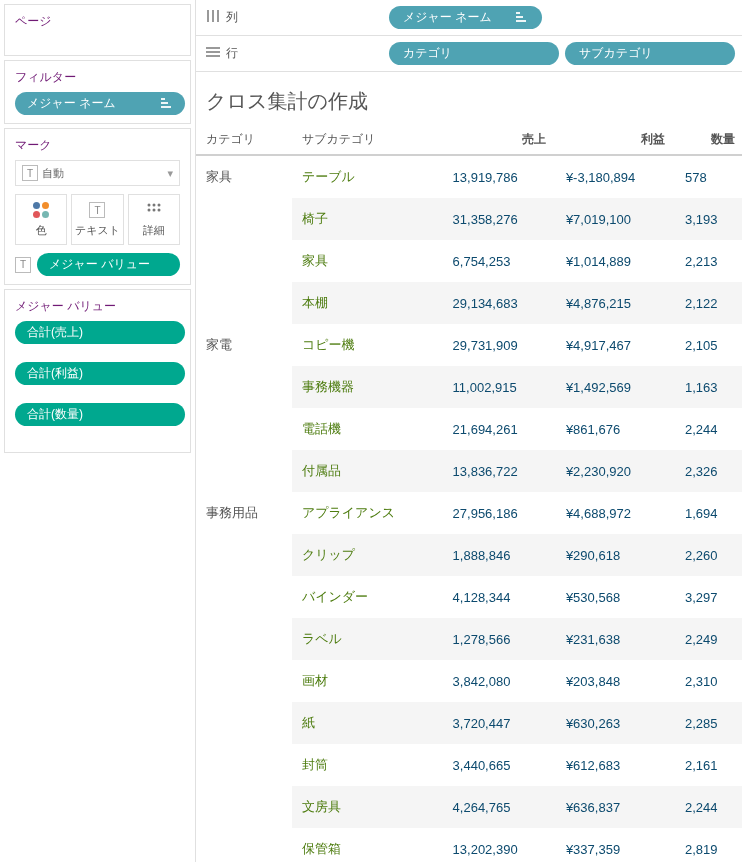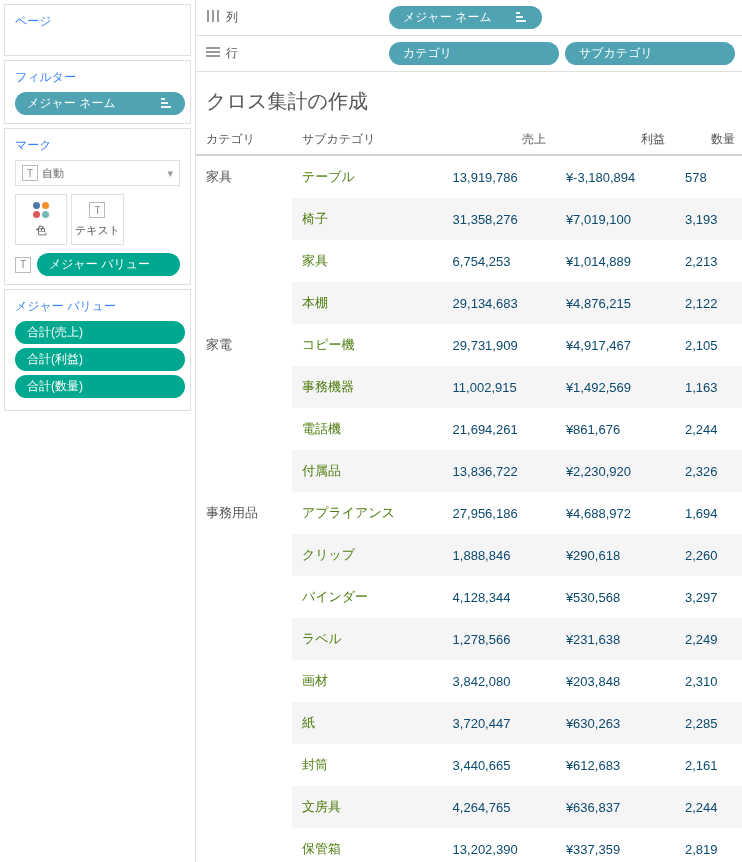--- a/index.html
+++ b/index.html
@@ -16,21 +16,21 @@
       border-right: 1px solid #e0e0e0;
     }
     .right-panel { flex: 1; }
     .card {
       border: 1px solid #e0e0e0;
       margin: 4px;
       padding: 8px 10px;
       background: #fff;
     }
     .card-title {
-      color: #3b82f6;
+      color: #701a75;
       font-size: 12px;
       margin-bottom: 6px;
     }
     .pill {
       display: inline-flex;
       align-items: center;
       background: #4fa3b3;
       color: #fff;
       border-radius: 12px;
       padding: 3px 12px;
@@ -142,21 +142,21 @@
       height: 16px;
       display: inline-flex;
       align-items: center;
       justify-content: center;
       font-size: 10px;
       color: #888;
     }
     .mv-list .pill {
       display: flex;
       width: 170px;
-      margin-bottom: 4px;
+      margin-bottom: 18px;
       justify-content: flex-start;
     }
     .viz-title {
       font-size: 20px;
       color: #555;
       padding: 16px 10px 10px 10px;
       font-weight: normal;
     }
     table.crosstab {
       border-collapse: collapse;
@@ -164,21 +164,21 @@
       font-size: 13px;
     }
     table.crosstab th {
       text-align: left;
       font-weight: normal;
       color: #555;
       padding: 6px 10px;
       border-bottom: 2px solid #d0d0d0;
       font-size: 12px;
     }
-    table.crosstab th.num { text-align: right; }
+    table.crosstab th.num { text-align: right; font-weight: bold; }
     table.crosstab td {
       padding: 12px 10px;
       color: #666;
       border: none;
     }
     table.crosstab td.cat {
       color: #555;
       vertical-align: top;
       white-space: nowrap;
     }
@@ -239,20 +239,35 @@
               </div>
           </div>
           <span>色</span>
         </div>
         <div class="mark-btn">
           <div class="mark-icon">
               <span class="t-icon">T</span>
             </div>
           <span>テキスト</span>
         </div>
+        <div class="mark-btn">
+          <div class="mark-icon">
+            <svg width="14" height="14" viewBox="0 0 14 14">
+                <g fill="#777">
+                  <circle cx="2" cy="2" r="1.5"></circle>
+                  <circle cx="7" cy="2" r="1.5"></circle>
+                  <circle cx="12" cy="2" r="1.5"></circle>
+                  <circle cx="2" cy="7" r="1.5"></circle>
+                  <circle cx="7" cy="7" r="1.5"></circle>
+                  <circle cx="12" cy="7" r="1.5"></circle>
+                </g>
+              </svg>
+          </div>
+          <span>詳細</span>
+        </div>
       </div>
       <div class="measure-values-row">
         <span class="t-icon">T</span>
         <div class="pill pill-green" style="flex:1;">
           <span>メジャー バリュー</span>
         </div>
       </div>
     </div>
 
     <div class="card">

